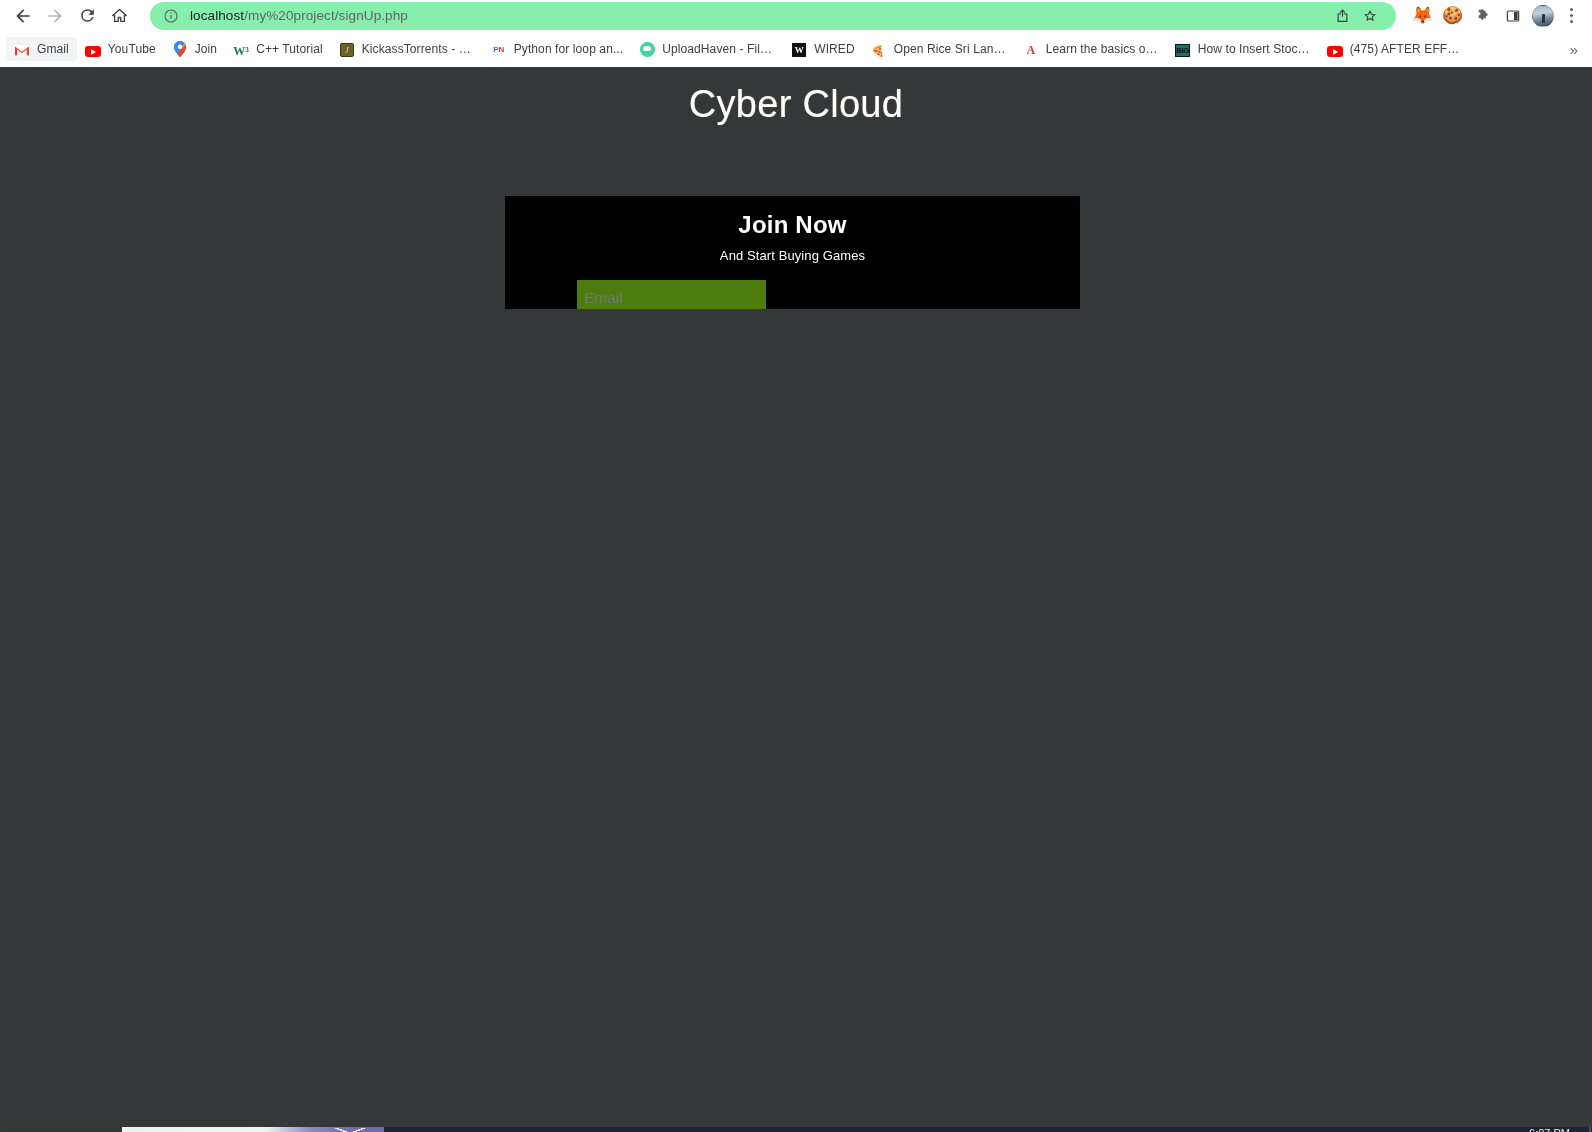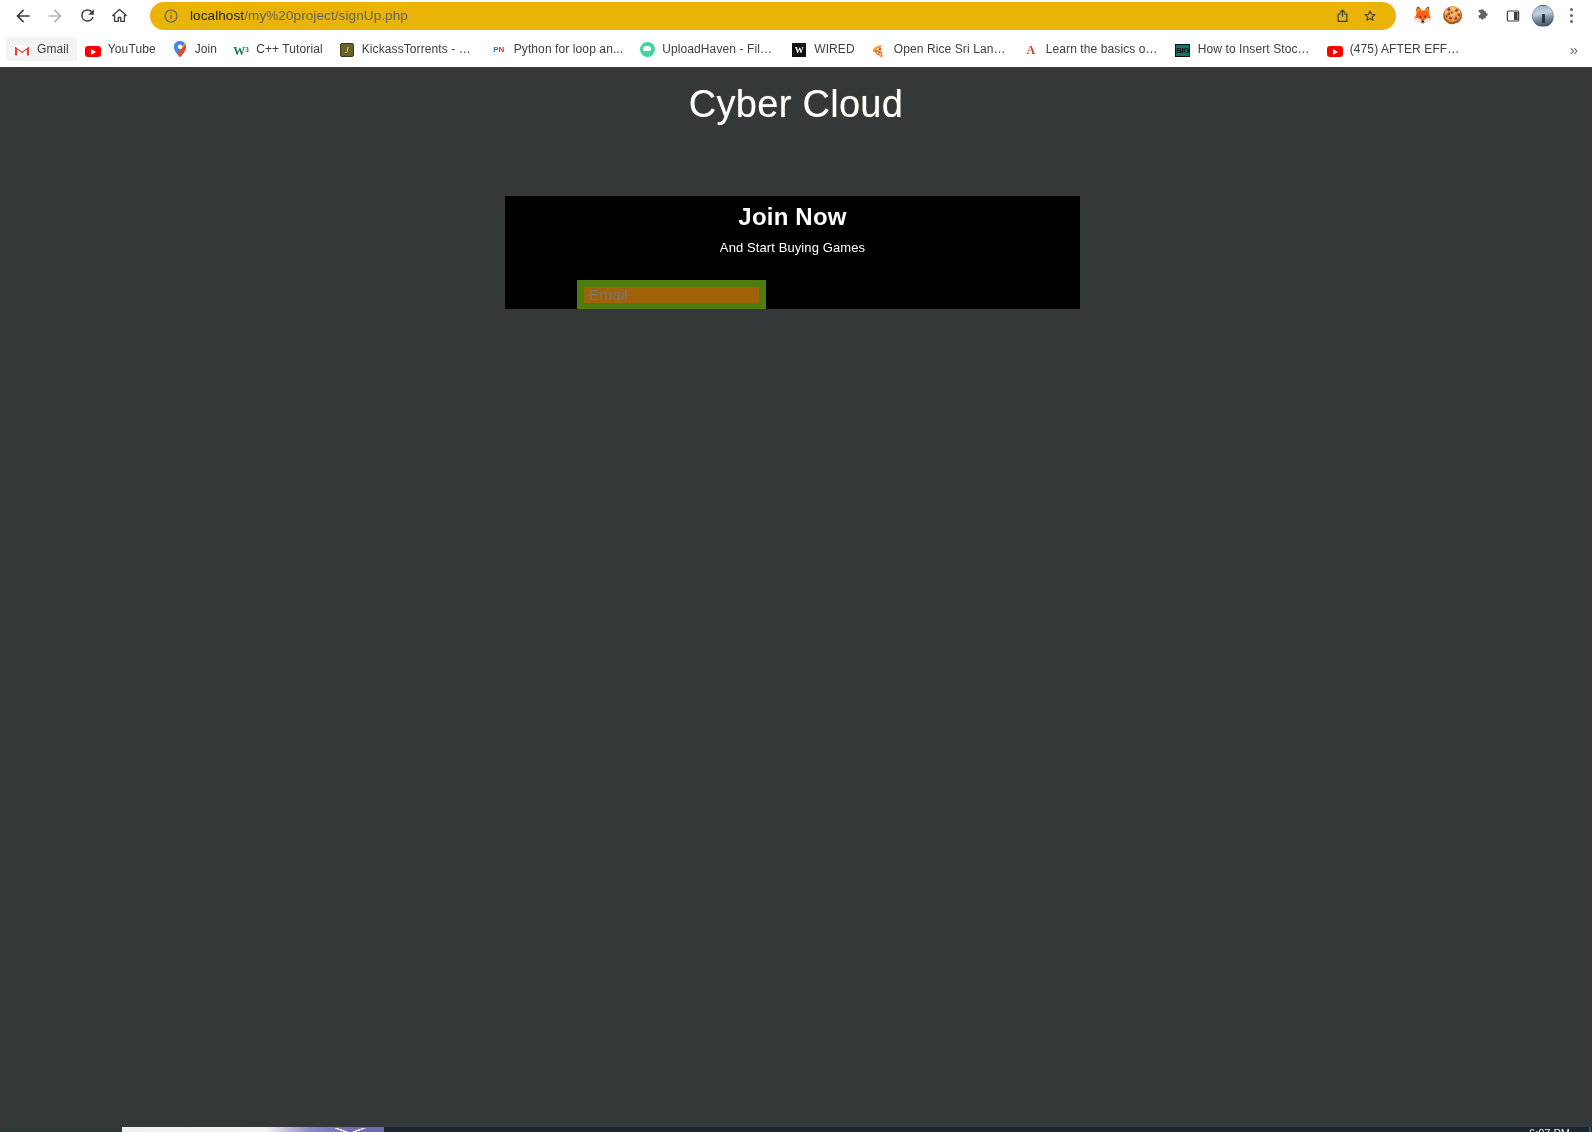--- a/index.html
+++ b/index.html
@@ -32,21 +32,21 @@
     margin-right: 2px;
     border-radius: 50%;
     cursor: pointer;
   }
   .nav-btn svg { display: block; }
   .nav-btn.disabled svg { opacity: .38; }
 
   .omnibox {
     flex: 1 1 auto;
     height: 28px;
-    background: #eab308;
+    background: #86efac;
     border-radius: 14px;
     display: flex;
     align-items: center;
     margin-left: 14px;
     margin-right: 6px;
     padding: 0 12px 0 13px;
     min-width: 0;
   }
   .omnibox .info-icon { flex: 0 0 auto; margin-right: 11px; display:flex; }
   .omnibox .url {
@@ -208,47 +208,47 @@
     position: absolute;
     left: 505px;
     top: 129px;
     width: 575px;
     height: 113px;
     background: #000000;
     overflow: hidden;
   }
   .card-heading {
     margin: 0;
-    padding-top: 7px;
+    padding-top: 15px;
     text-align: center;
     color: #ffffff;
     font-size: 24px;
     font-weight: bold;
     letter-spacing: .2px;
   }
   .card-sub {
     margin: 0;
     padding-top: 9px;
     text-align: center;
     color: #ffffff;
     font-size: 13px;
     letter-spacing: .1px;
   }
   .email-input {
     position: absolute;
     left: 72px;
     top: 84px;
     width: 189px;
     height: 30px;
-    background: #a16207;
-    border: 7px solid #4d7c0f;
+    background: #4d7c0f;
+    border: 2px solid #4d7c0f;
     font-family: "Liberation Sans", sans-serif;
     font-size: 15.5px;
     color: #111;
-    padding: 0 5px;
+    padding: 16px 5px;
     outline: none;
     border-radius: 0;
   }
   .email-input::placeholder { color: #757575; opacity: 1; }
 
   
   .taskbar {
     position: absolute;
     left: 4px; bottom: 0;
     width: 1592px;

